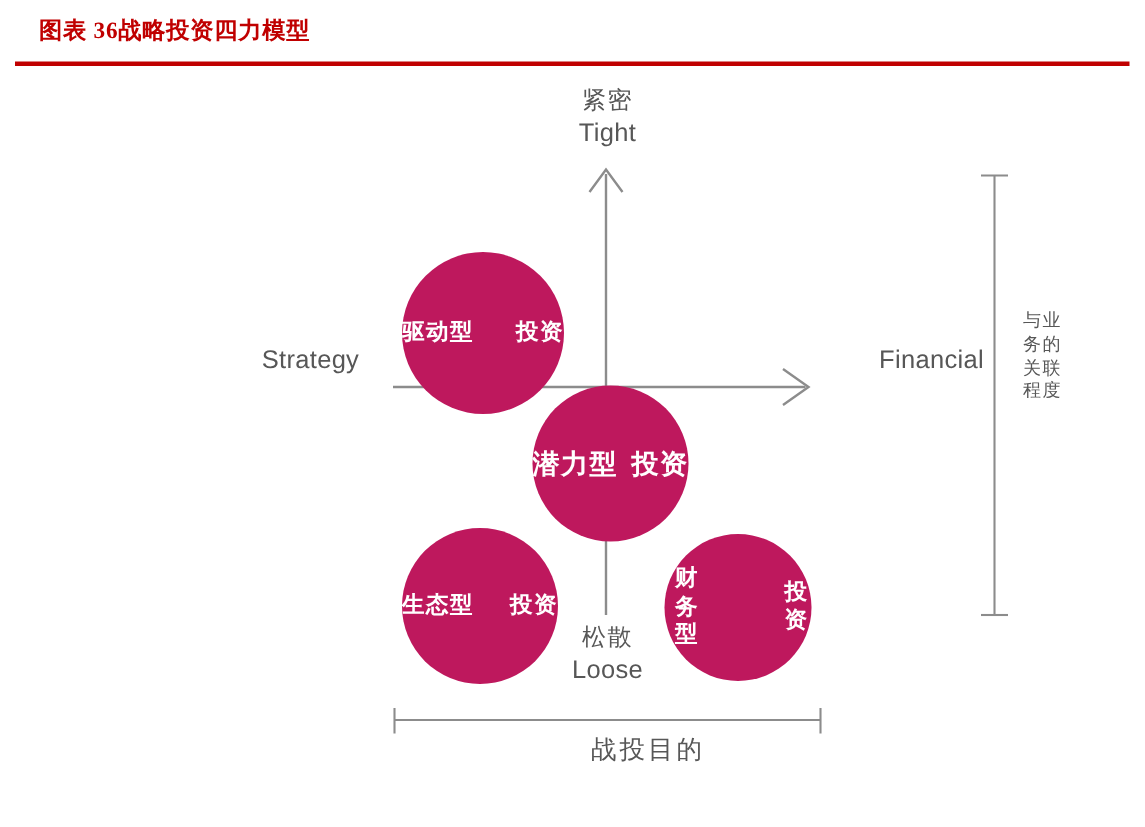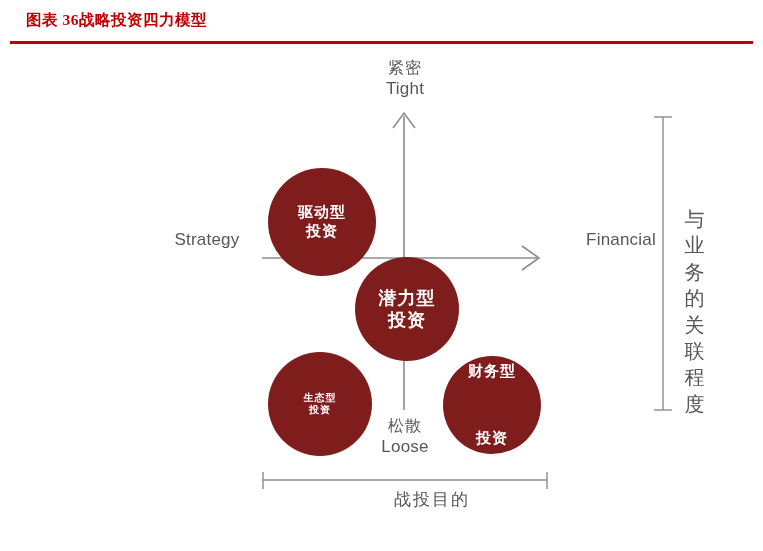--- a/index.html
+++ b/index.html
@@ -60,26 +60,26 @@
     position: absolute;
     left: 0; top: 0;
     width: 763px;
     height: 505px;
   }
 
   
   .bubble {
     position: absolute;
     border-radius: 50%;
-    background: #7f1d1d;
+    background: #be185d;
     color: #ffffff;
     display: flex;
-    flex-direction: column;
+    flex-direction: row;
     align-items: center;
-    justify-content: center;
+    justify-content: space-between;
     font-family: "Liberation Sans", "DejaVu Sans", sans-serif;
     font-weight: bold;
     line-height: 1.25;
     text-align: center;
     letter-spacing: 1px;
     z-index: 3;
   }
   .bubble .ln { display: block; }
 
   #bubble-driver {
@@ -89,21 +89,21 @@
   }
   #bubble-potential {
     left: 355px; top: 211px;
     width: 104px; height: 104px;
     font-size: 18px;
     z-index: 4;
   }
   #bubble-ecology {
     left: 268px; top: 306px;
     width: 104px; height: 104px;
-    font-size: 10px;
+    font-size: 15px;
   }
   #bubble-finance {
     left: 443px; top: 310px;
     width: 98px; height: 98px;
     font-size: 15px;
     gap: 48px;
   }
 
   
   .axis-label {
@@ -128,21 +128,21 @@
   #label-bottom{ left: 347px; top: 370px; width: 116px; }
   #label-left  { left: 144px; top: 183px; width: 126px; }
   #label-right { left: 551px; top: 183px; width: 140px; }
 
   
   #bracket-right-caption {
     position: absolute;
     left: 682px;
     top: 160px;
     width: 26px;
-    font-size: 20px;
+    font-size: 12px;
     letter-spacing: 1px;
     line-height: 1.32;
     color: #575757;
     text-align: center;
     word-break: break-all;
   }
   #bracket-bottom-caption {
     position: absolute;
     left: 300px;
     top: 442px;

